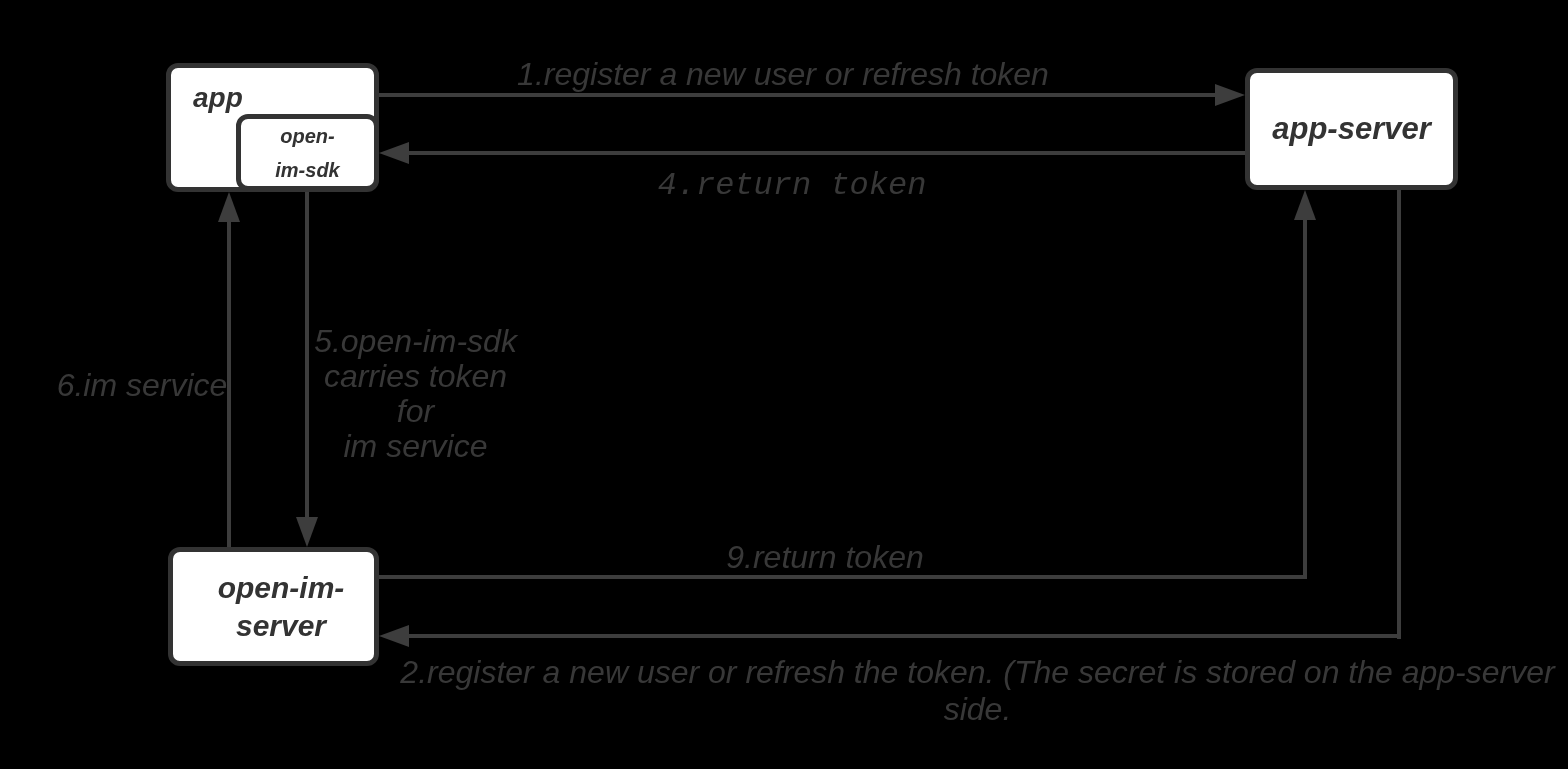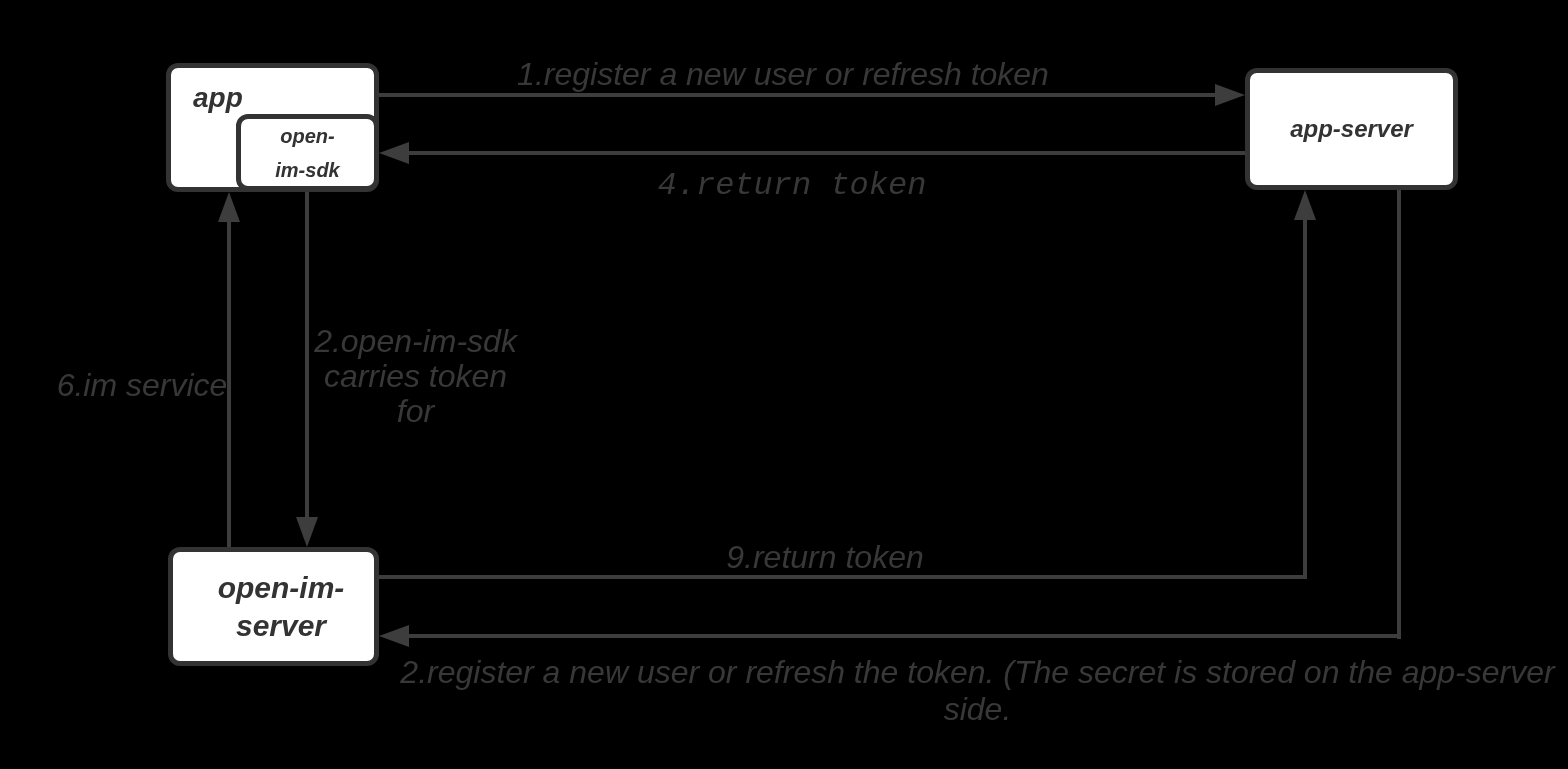--- a/index.html
+++ b/index.html
@@ -12,21 +12,21 @@
     border-radius:12px; box-sizing:border-box; color:#333333;
     font-style:italic; font-weight:bold;
     display:flex; flex-direction:column; align-items:center; justify-content:center;
     text-align:center;
   }
   .node-app { left:166px; top:63px; width:213px; height:129px; z-index:1;
     display:block; }
   .node-app .corner-label { position:absolute; left:22px; top:14px; font-size:28px; }
   .node-sdk { left:236px; top:114px; width:143px; height:77px; z-index:2;
     font-size:20px; line-height:34px; }
-  .node-app-server { left:1245px; top:68px; width:213px; height:122px; font-size:24px; }
+  .node-app-server { left:1245px; top:68px; width:213px; height:122px; font-size:31px; }
   .node-im-server { left:168px; top:547px; width:211px; height:119px;
     font-size:30px; line-height:38px;padding-left:15px; }
 
   .shaft { position:absolute; background:#3d3d3d; }
   .head { position:absolute; width:0; height:0; }
   .head-right { border-left:30px solid #3d3d3d; border-top:11px solid transparent; border-bottom:11px solid transparent; }
   .head-left  { border-right:30px solid #3d3d3d; border-top:11px solid transparent; border-bottom:11px solid transparent; }
   .head-up    { border-bottom:30px solid #3d3d3d; border-left:11px solid transparent; border-right:11px solid transparent; }
   .head-down  { border-top:30px solid #3d3d3d; border-left:11px solid transparent; border-right:11px solid transparent; }
 
@@ -45,22 +45,23 @@
   <div class="head head-right" style="left:1215px; top:84px;"></div>
   <div class="elabel" style="left:483px; top:57px; width:600px;">1.register a new user or refresh token</div>
 
   <div class="shaft" style="left:409px; top:151px; width:836px; height:4px;"></div>
   <div class="head head-left" style="left:379px; top:142px;"></div>
   <div class="elabel" style="left:642px; top:168px; width:300px;font-family:Liberation Mono, monospace;">4.return token</div>
 
   <div class="shaft" style="left:305px; top:191px; width:4px; height:326px;"></div>
   <div class="head head-down" style="left:296px; top:517px;"></div>
   <div class="elabel wrap" style="left:308px; top:324px; width:215px;">
-    <div>2.open-im-sdk</div>
+    <div>5.open-im-sdk</div>
     <div>carries token for</div>
+    <div>im service</div>
   </div>
 
   <div class="shaft" style="left:227px; top:222px; width:4px; height:325px;"></div>
   <div class="head head-up" style="left:218px; top:192px;"></div>
   <div class="elabel" style="left:42px; top:355px; width:200px;margin-top:13px;">6.im service</div>
 
   <div class="shaft" style="left:379px; top:575px; width:928px; height:4px;"></div>
   <div class="shaft" style="left:1303px; top:220px; width:4px; height:359px;"></div>
   <div class="head head-up" style="left:1294px; top:190px;"></div>
   <div class="elabel" style="left:675px; top:540px; width:300px;">9.return token</div>

